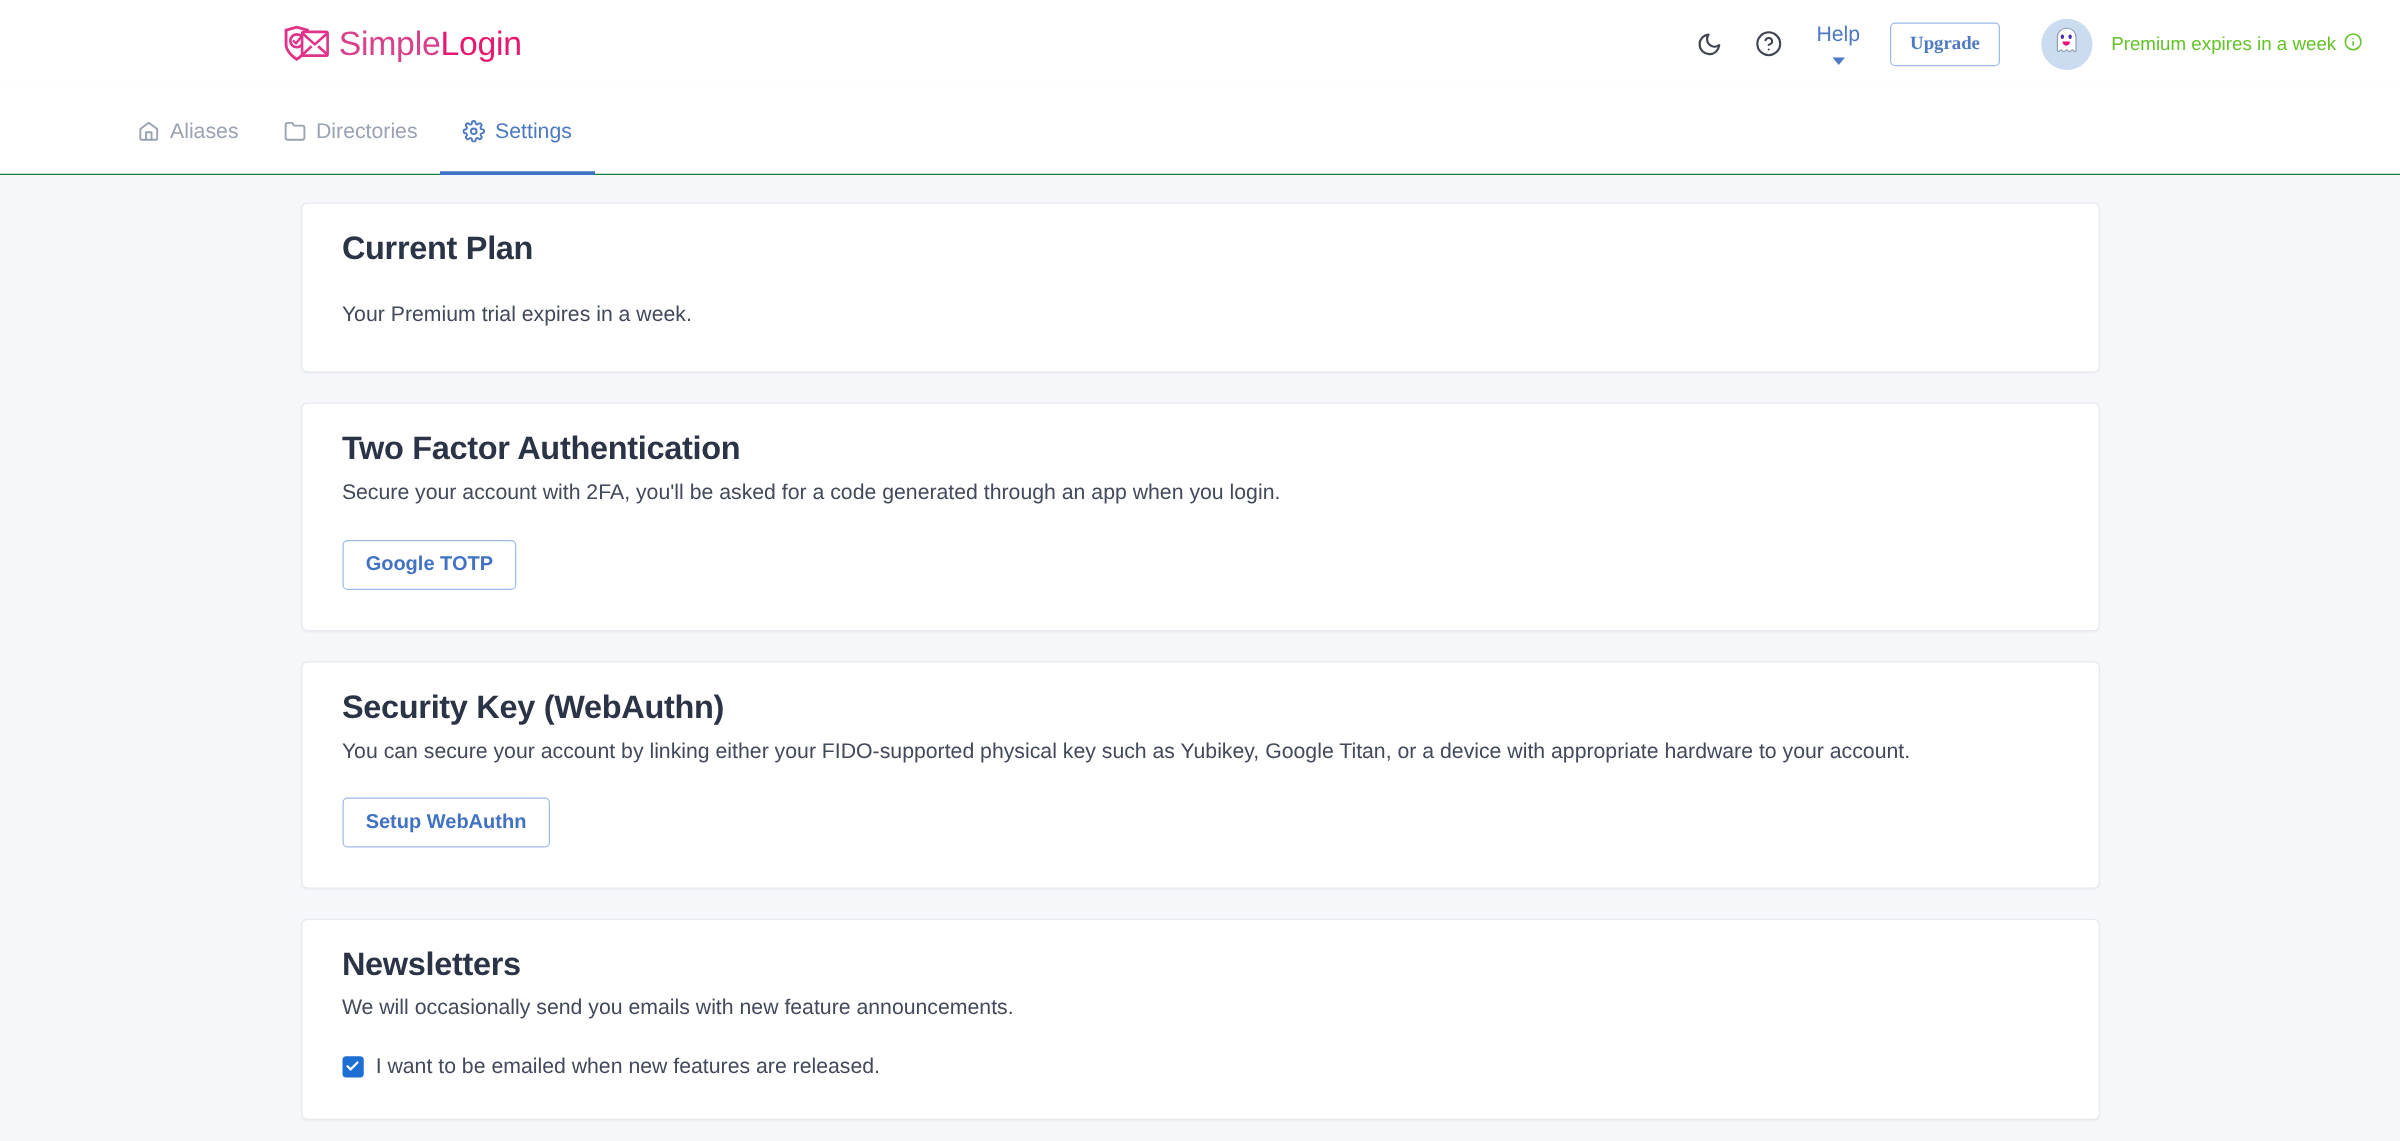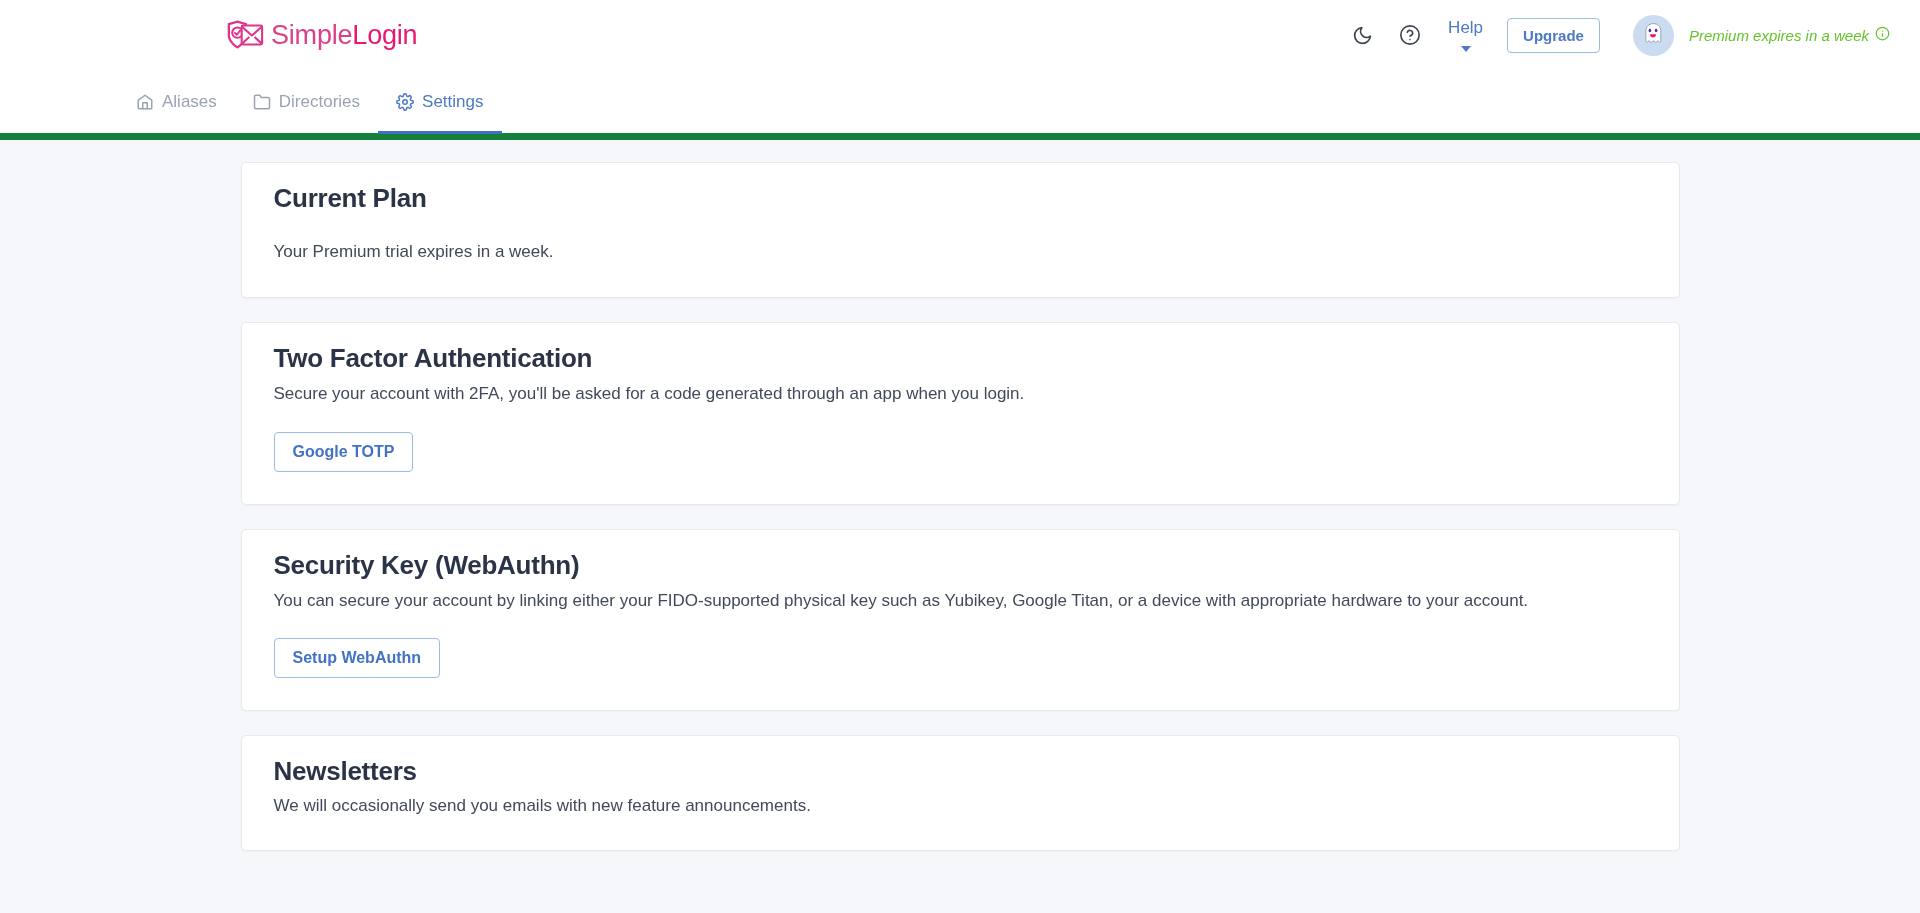--- a/index.html
+++ b/index.html
@@ -80,21 +80,21 @@
     border-right: 5px solid transparent;
     border-top: 6px solid #4e79c4;
     display: block;
     margin-top: 2px;
   }
 
   .upgrade-btn {
     border: 1px solid #9dbbe8;
     color: #4e79c4;
     background: #fff;
-    font-family: Liberation Sans, sans-serif;
+    font-family: Liberation Serif, serif;
     font-size: 15px;
     font-weight: bold;
     border-radius: 4px;
     padding: 8px 15px;
     margin-left: 12px;
     cursor: pointer;
     white-space: nowrap;
   }
 
   .avatar {
@@ -112,29 +112,28 @@
 
   .premium-note {
     color: #64c328;
     font-size: 15px;
     margin-left: 15px;
     display: flex;
     align-items: center;
     gap: 6px;
     white-space: nowrap;
     cursor: pointer;
-    font-style: italic;
   }
 
   
   .navbar {
     height: 70px;
     background: #ffffff;
-    border-bottom: 7px solid #15803d;
-    padding-left: 118px;
+    border-bottom: 1px solid #15803d;
+    padding-left: 92px;
     display: flex;
     align-items: stretch;
   }
   .nav-item {
     display: flex;
     align-items: center;
     gap: 8px;
     padding: 0 18px;
     color: #9aa3b2;
     font-size: 17px;
@@ -353,16 +352,26 @@
 
     <section class="card card-webauthn">
       <h2>Security Key (WebAuthn)</h2>
       <p class="desc">You can secure your account by linking either your FIDO-supported physical key such as Yubikey, Google Titan, or a device with appropriate hardware to your account.</p>
       <button class="outline-btn">Setup WebAuthn</button>
     </section>
 
     <section class="card card-news">
       <h2>Newsletters</h2>
       <p class="desc">We will occasionally send you emails with new feature announcements.</p>
+      <div class="checkbox-row">
+        <span class="cb">
+          <span>
+            <svg width="12" height="12" viewBox="0 0 24 24" fill="none" stroke="#ffffff" stroke-width="3.5" stroke-linecap="round" stroke-linejoin="round" aria-hidden="true">
+              <polyline points="20 6 9 17 4 12"></polyline>
+            </svg>
+          </span>
+        </span>
+        <span class="cb-label">I want to be emailed when new features are released.</span>
+      </div>
     </section>
 
   </div>
 </div>
 
 </body></html>

